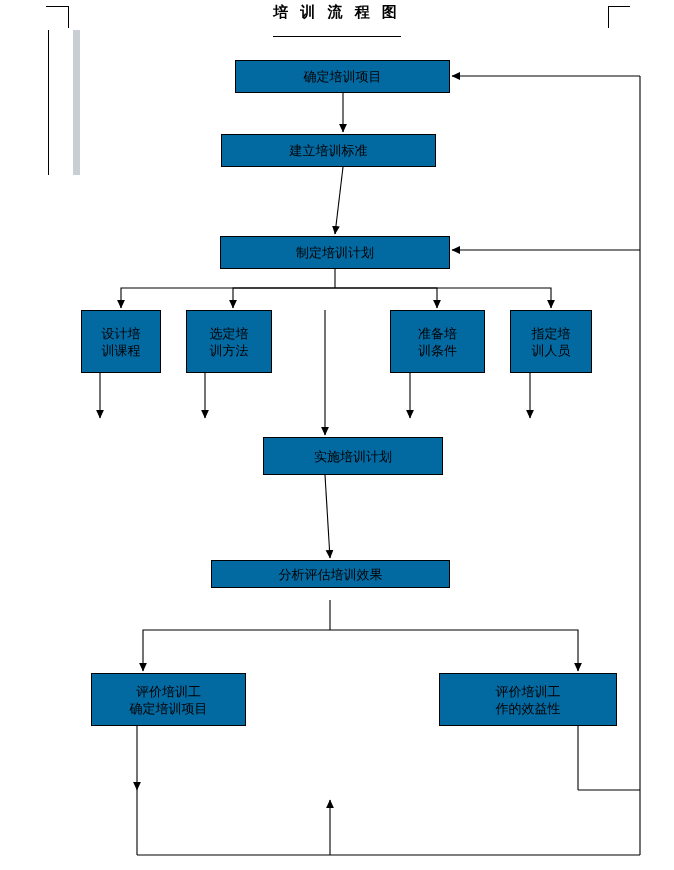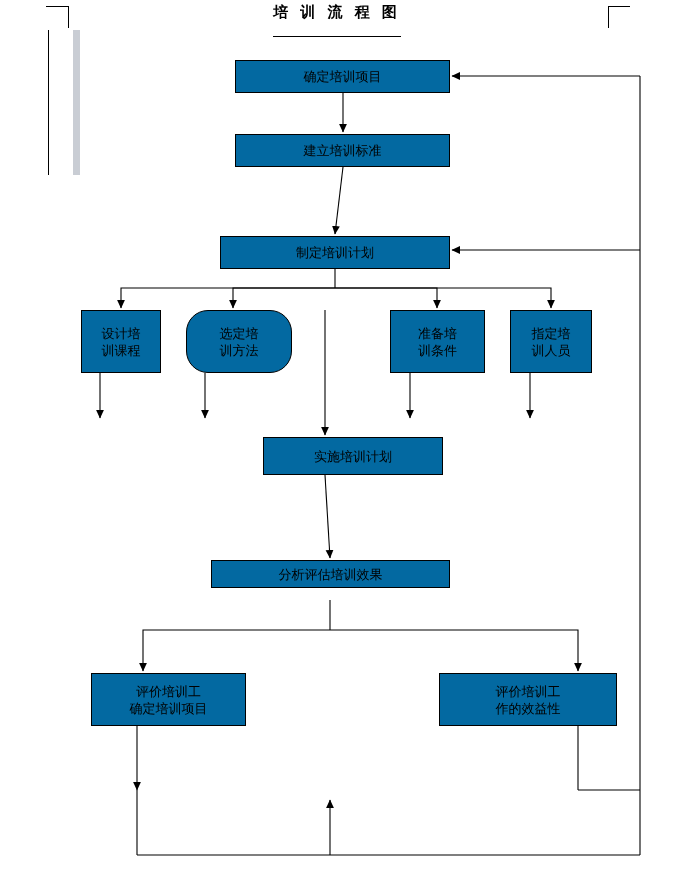--- a/index.html
+++ b/index.html
@@ -125,36 +125,36 @@
       <path d="M578,790 L640,790"></path>
       <path d="M640,76 L452,76" marker-end="url(#arrow)"></path>
       <path d="M640,250 L452,250" marker-end="url(#arrow)"></path>
     </g>
   </svg>
 
   <div class="node" style="left:235px; top:60px; width:215px; height:33px;">
       <span>确定培训项目</span>
     </div>
 
-  <div class="node" style="left:235px; top:134px; width:215px; height:33px;">
+  <div class="node" style="left:221px; top:134px; width:215px; height:33px;">
       <span>建立培训标准</span>
     </div>
 
   <div class="node" style="left:81px; top:310px; width:80px; height:63px;">
     <div>
       <span>设计培</span>
       <span>训课程</span>
     </div>
   </div>
 
   <div class="node" style="left:220px; top:236px; width:230px; height:33px;">
       <span>制定培训计划</span>
     </div>
 
-  <div class="node" style="left:186px; top:310px; width:106px; height:63px;border-radius:22px;">
+  <div class="node" style="left:186px; top:310px; width:86px; height:63px;">
     <div>
       <span>选定培</span>
       <span>训方法</span>
     </div>
   </div>
 
   <div class="node" style="left:390px; top:310px; width:95px; height:63px;">
     <div>
       <span>准备培</span>
       <span>训条件</span>

